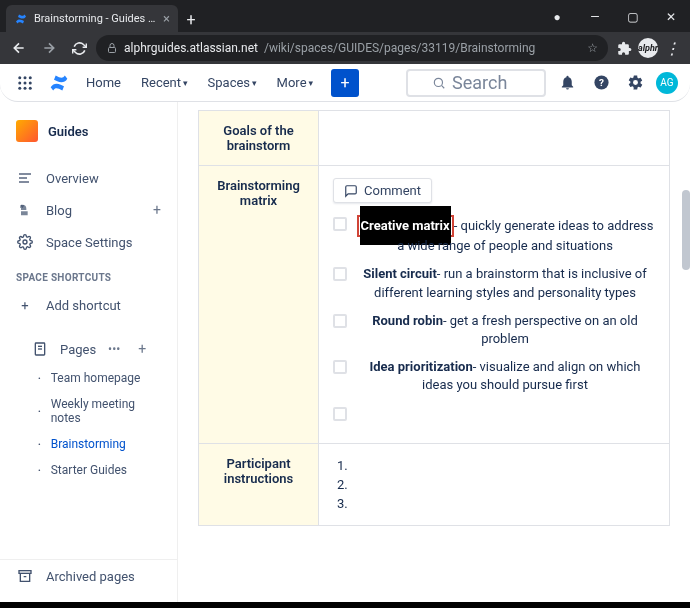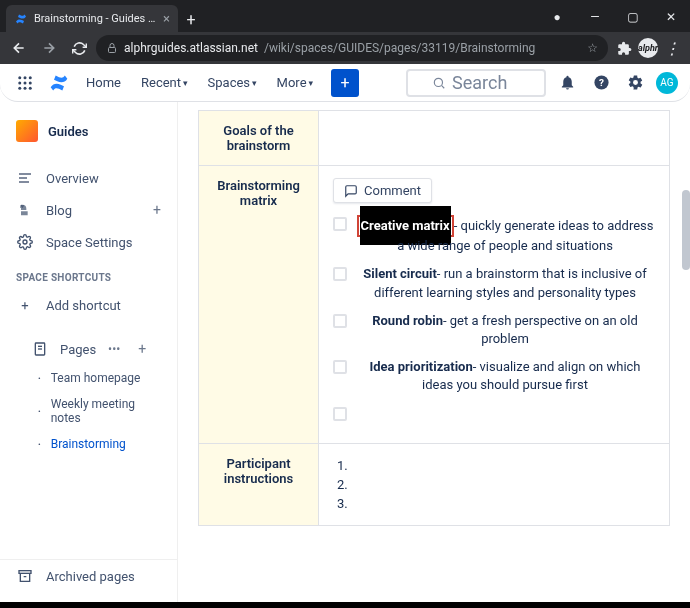--- a/index.html
+++ b/index.html
@@ -246,20 +246,21 @@
           </svg>
         </span>
       <span>Pages</span>
       <span class="more-dots">•••</span>
       <span class="sb-add" style="margin-left:0">+</span>
     </div>
     <div id="tree-container">
         <div class="sb-tree-item">Team homepage</div>
         <div class="sb-tree-item">Weekly meeting notes</div>
         <div class="sb-tree-item active">Brainstorming</div>
+        <div class="sb-tree-item">Starter Guides</div>
       </div>
     <div class="sb-bottom">
       <div class="sb-item">
         <span class="sb-ico">
             <svg width="16" height="16" viewBox="0 0 24 24" fill="none" stroke="currentColor" stroke-width="2">
               <rect x="3" y="4" width="18" height="4"></rect>
               <path d="M5 8v12h14V8M10 13h4"></path>
             </svg>
           </span>
         <span>Archived pages</span>

